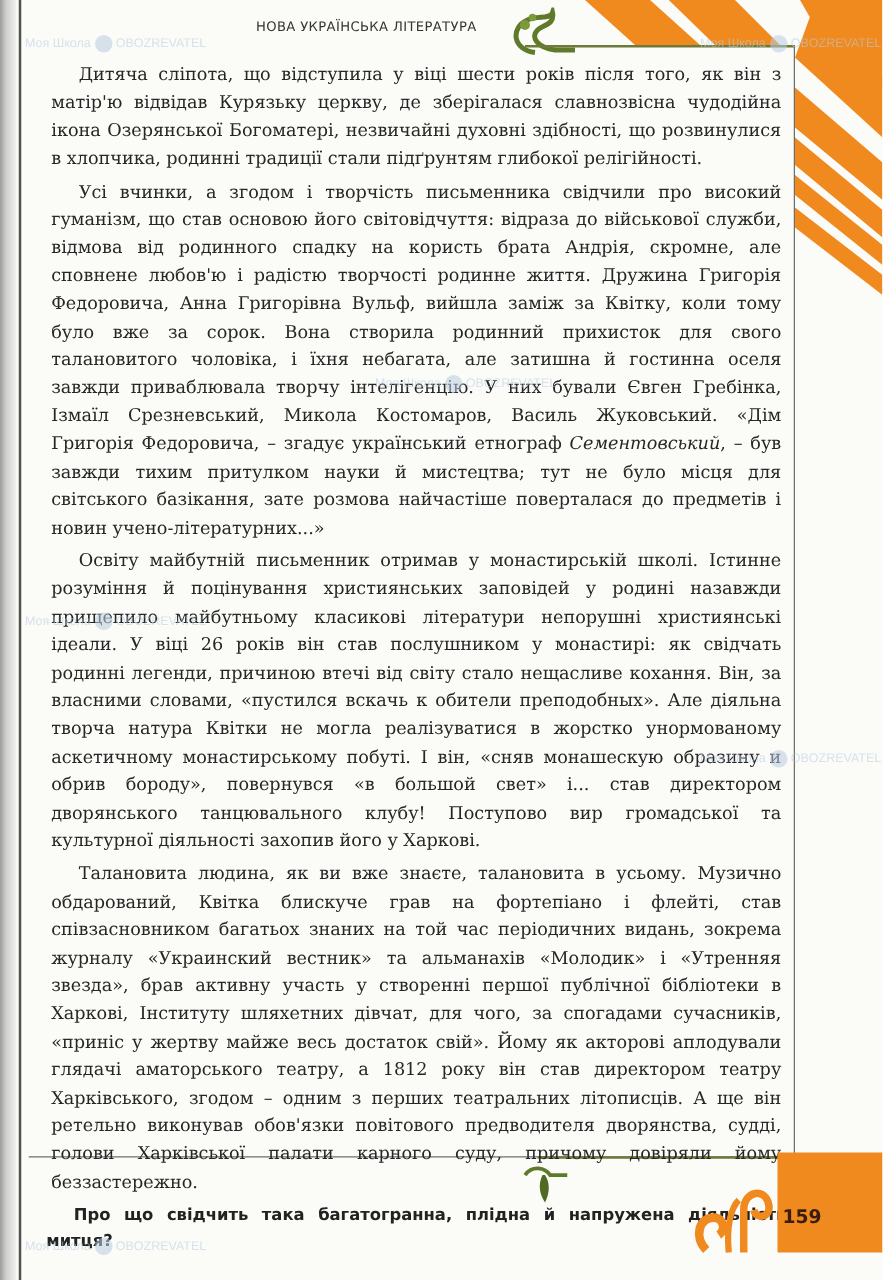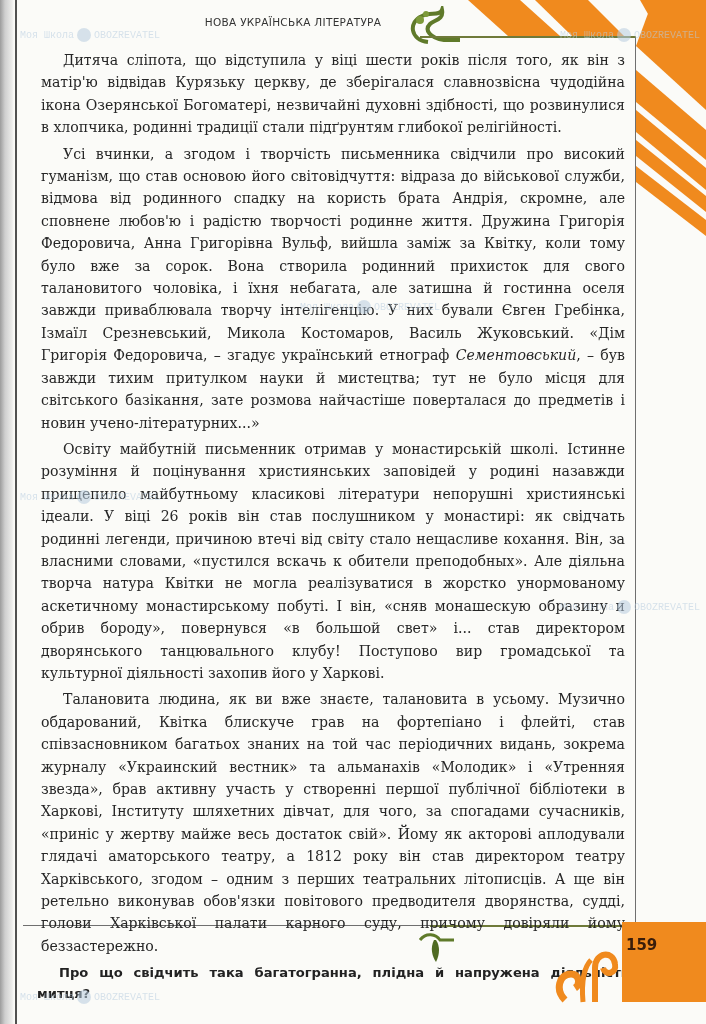--- a/index.html
+++ b/index.html
@@ -42,29 +42,29 @@
     font-family:"DejaVu Sans", sans-serif; font-weight:bold; font-size:13.1px; line-height:20.5px;
     color:#222;
   }
   em { }
 
   .page-num-box {
     position:absolute; left:622px; top:922px; width:84px; height:80px;
     background:#f08a1e;
   }
   .page-num {
-    position:absolute; left:626px; top:936px;
+    position:absolute; left:626px; top:964px;
     font-family:"DejaVu Sans", sans-serif; font-size:15px; font-weight:bold; color:#3a1d0a;
   }
   .ornament-bottom { position:absolute; left:555px; top:940px; width:70px; height:64px; }
   .vine-top { position:absolute; left:400px; top:6px; width:60px; height:42px; }
   .vine-bottom { position:absolute; left:418px; top:930px; width:36px; height:36px; }
 
   .wm {
-    position:absolute; font-family:Liberation Mono, monospace; font-size:10px;
+    position:absolute; font-family:Liberation Sans, sans-serif; font-size:10px;
     color:#b8cde0; opacity:.55; white-space:nowrap; pointer-events:none;
   }
   .wm .c { display:inline-block; width:14px; height:14px; border-radius:50%; background:#b8cde0; vertical-align:middle; margin:0 3px; }
 </style>
 </head>
 <body>
 
 <div class="spine"></div>
 <div class="spine-line"></div>
 

